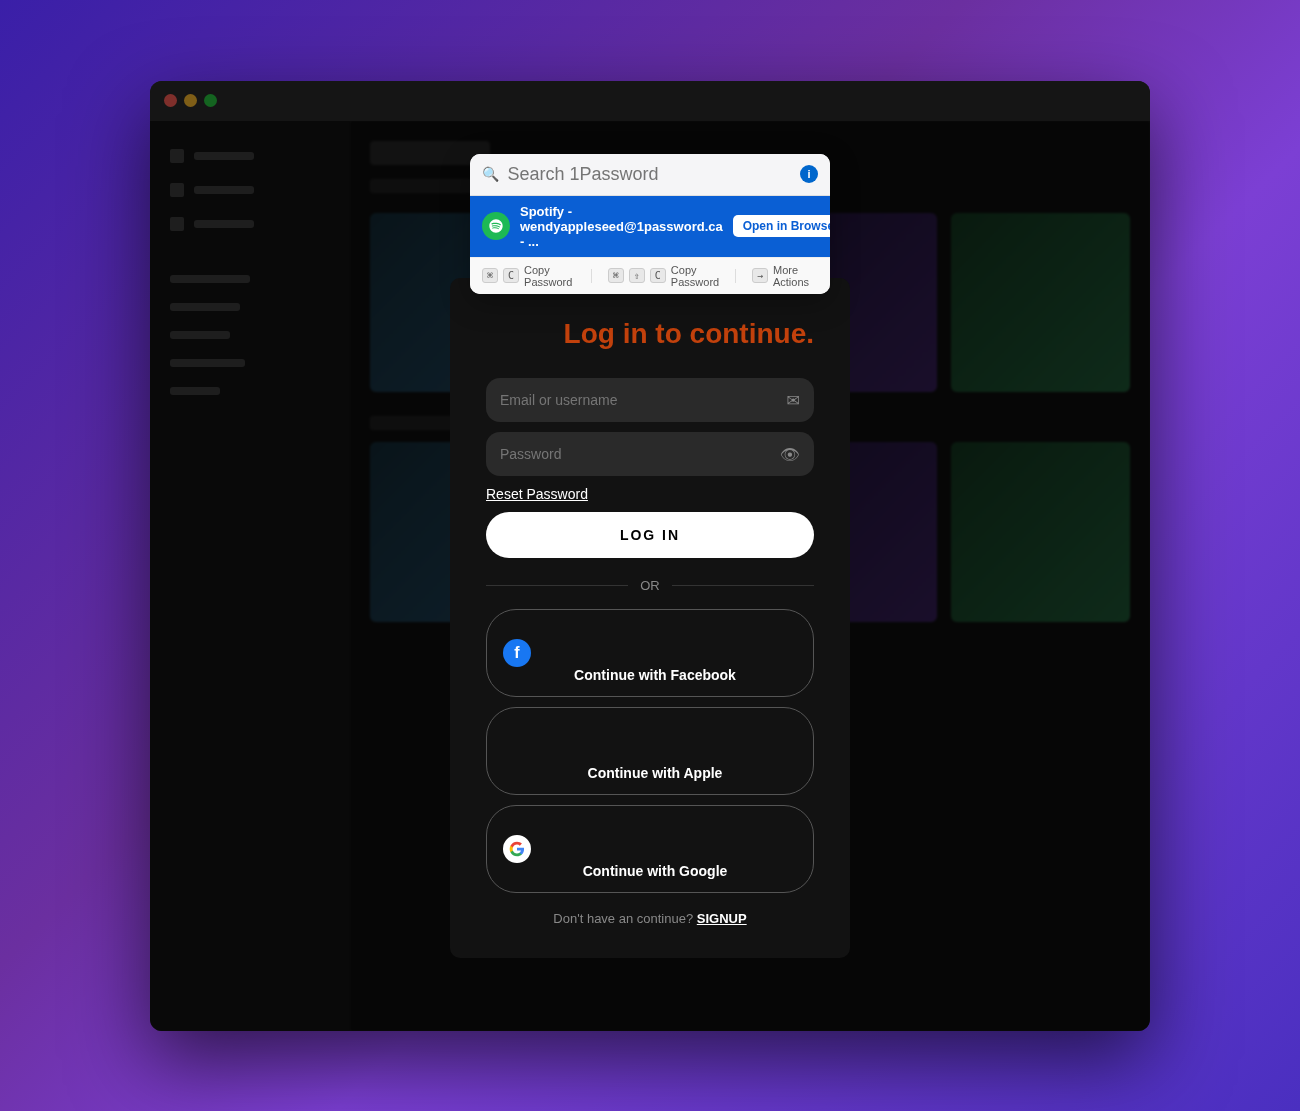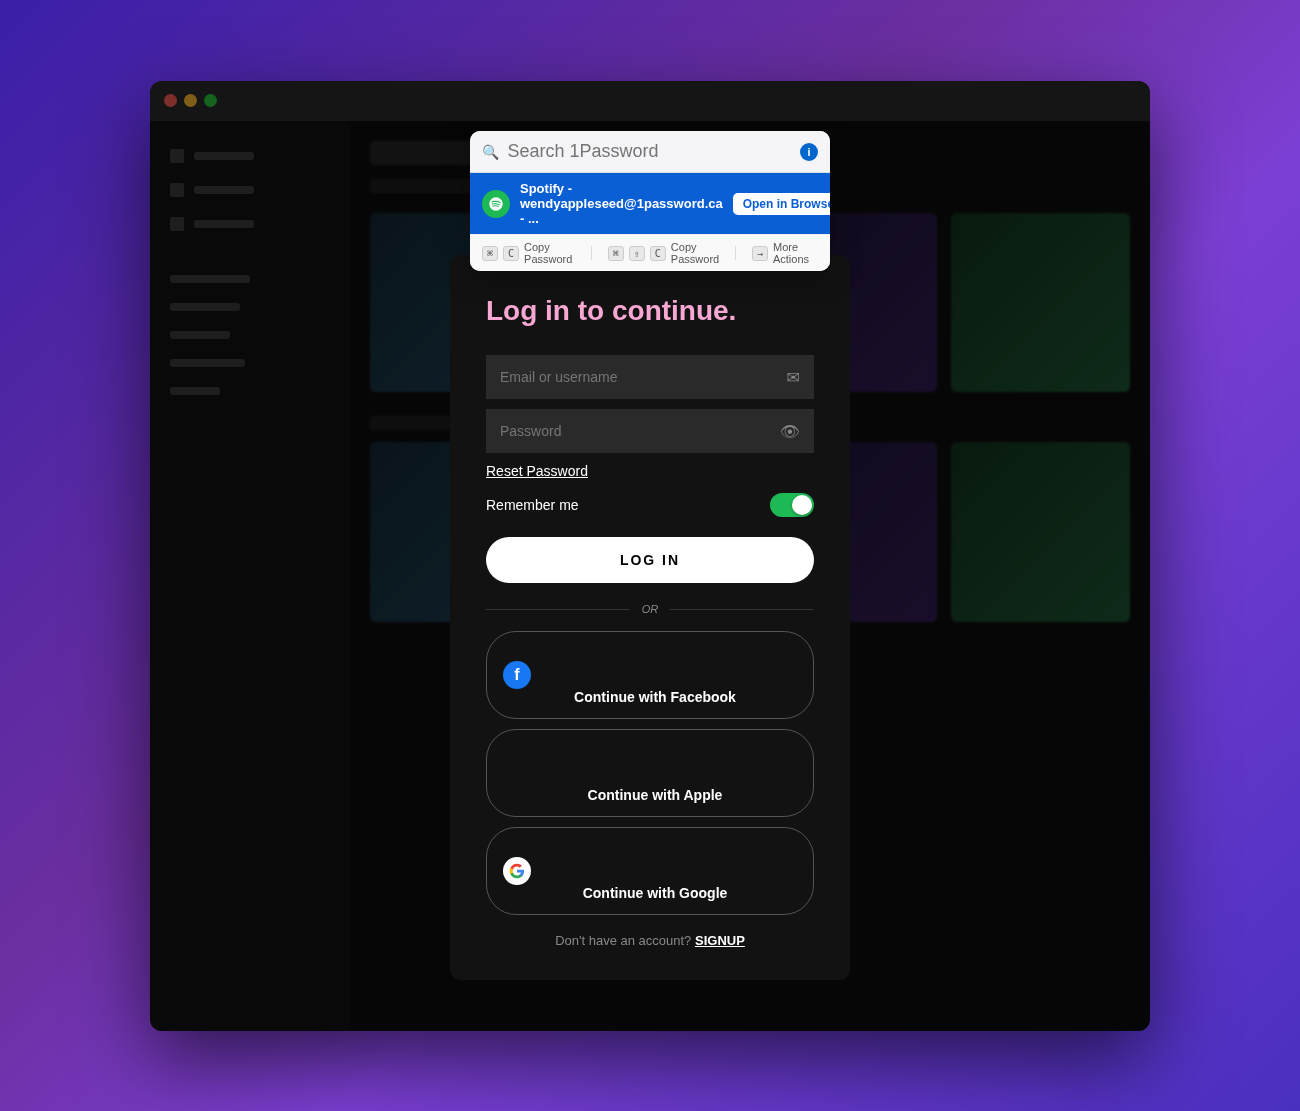--- a/index.html
+++ b/index.html
@@ -291,36 +291,36 @@
     .login-modal {
       width: 400px;
       background: #121212;
       border-radius: 10px;
       padding: 40px 36px 32px;
       position: relative;
       z-index: 150;
     }
 
     .login-title {
-      color: #f9a8d4;
+      color: #c2410c;
       font-size: 28px;
       font-weight: 800;
-      text-align: left;
+      text-align: right;
       margin-bottom: 28px;
     }
 
     .form-group {
       margin-bottom: 10px;
     }
 
     .form-input {
       width: 100%;
       background: #2a2a2a;
       border: none;
-      border-radius: 0;
+      border-radius: 14px;
       padding: 14px 42px 14px 14px;
       color: #888;
       font-size: 14px;
       outline: none;
       position: relative;
     }
 
     .input-wrapper {
       position: relative;
     }
@@ -397,22 +397,21 @@
     }
 
     .or-line {
       flex: 1;
       height: 1px;
       background: #333;
     }
 
     .or-text {
       color: #888;
-      font-size: 11px;
-      font-style: italic;
+      font-size: 13px;
     }
 
     .social-button {
       width: 100%;
       background: transparent;
       border: 1px solid #555;
       border-radius: 30px;
       padding: 13px 16px;
       color: white;
       font-size: 14px;
@@ -615,26 +614,20 @@
           <div class="input-wrapper">
             <input type="password" class="form-input" placeholder="Password" style="">
             <span class="input-icon">👁</span>
           </div>
         </div>
 
         
         <a class="reset-password">Reset Password</a>
 
         
-        <div class="remember-row">
-          <span class="remember-label">Remember me</span>
-          <div class="toggle">
-            <div class="toggle-knob"></div>
-          </div>
-        </div>
 
         
         <button class="login-button">LOG IN</button>
 
         
         <div class="or-divider">
           <div class="or-line"></div>
           <span class="or-text">OR</span>
           <div class="or-line"></div>
         </div>
@@ -659,21 +652,21 @@
               <path fill="#34A853" d="M12 23c2.97 0 5.46-.98 7.28-2.66l-3.57-2.77c-.98.66-2.23 1.06-3.71 1.06-2.86 0-5.29-1.93-6.16-4.53H2.18v2.84C3.99 20.53 7.7 23 12 23z"></path>
               <path fill="#FBBC05" d="M5.84 14.09c-.22-.66-.35-1.36-.35-2.09s.13-1.43.35-2.09V7.07H2.18C1.43 8.55 1 10.22 1 12s.43 3.45 1.18 4.93l2.85-2.22.81-.62z"></path>
               <path fill="#EA4335" d="M12 5.38c1.62 0 3.06.56 4.21 1.64l3.15-3.15C17.45 2.09 14.97 1 12 1 7.7 1 3.99 3.47 2.18 7.07l3.66 2.84c.87-2.6 3.3-4.53 6.16-4.53z"></path>
             </svg>
           </div>
           <span>Continue with Google</span>
         </button>
 
         
         <div class="signup-row">
-          <span>Don't have an account?</span>
+          <span>Don't have an continue?</span>
           <span> </span>
           <span class="signup-link">SIGNUP</span>
         </div>
 
         
       </div>
 
     </div>
   </div>
 </div>

